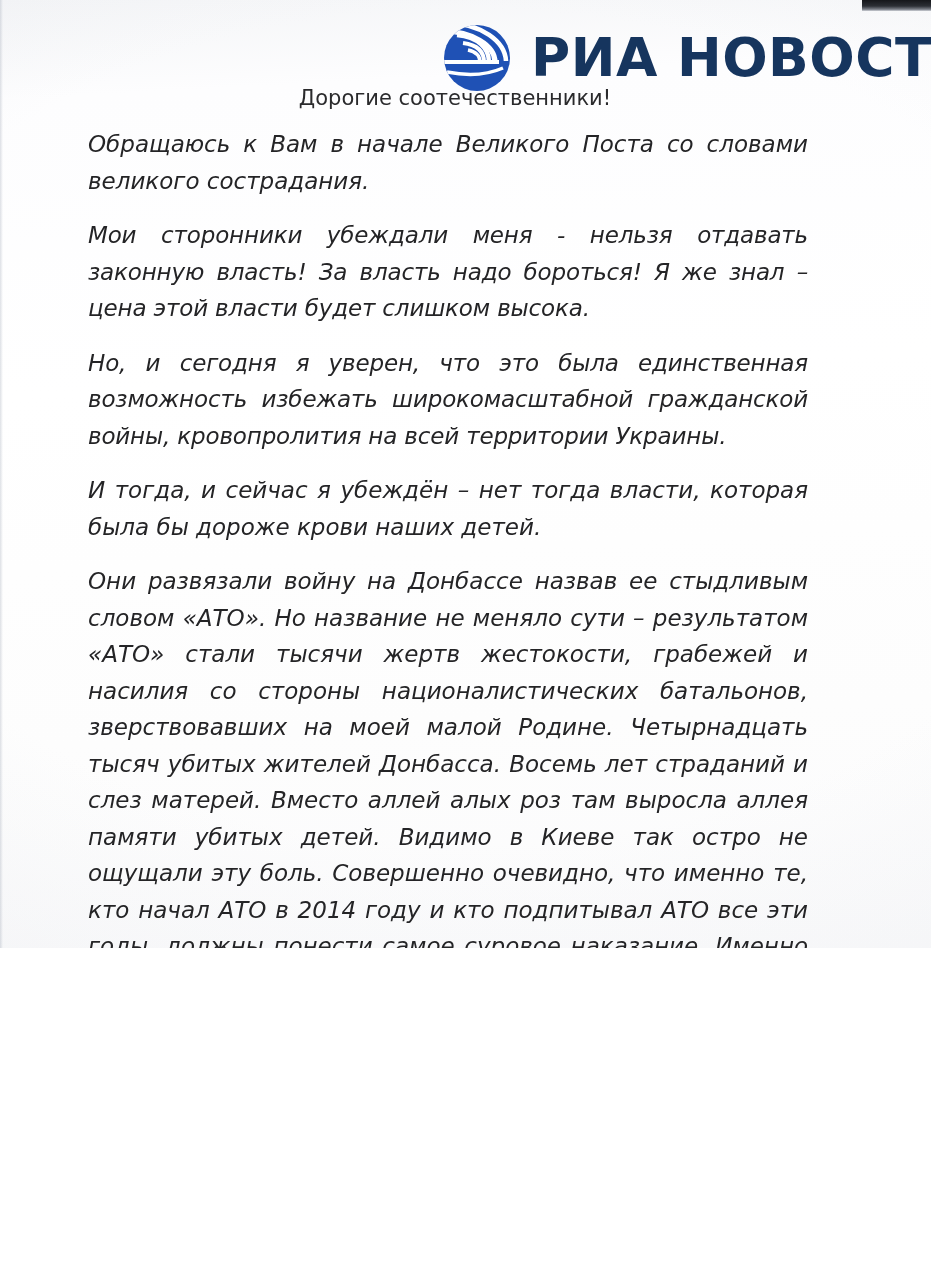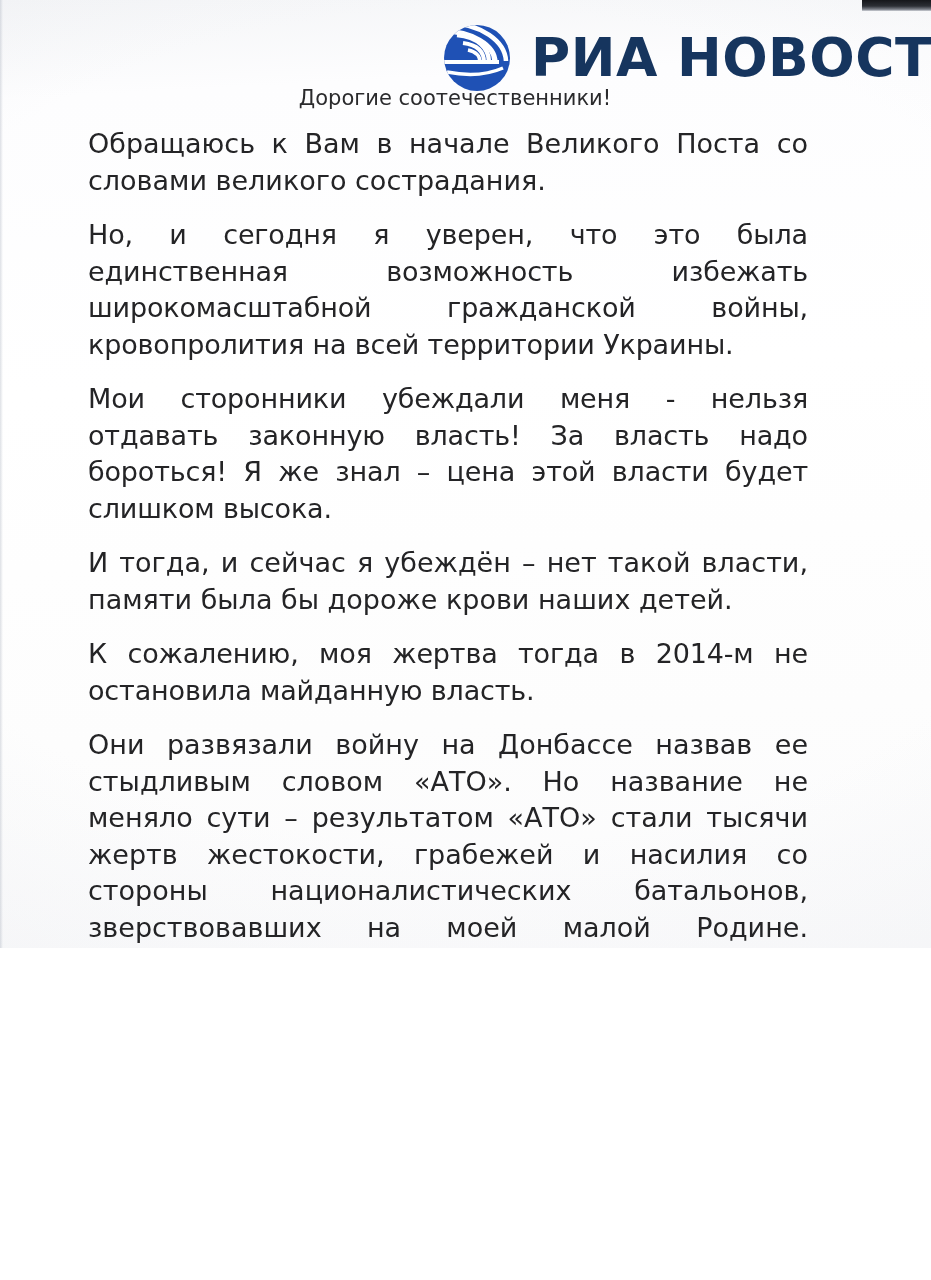--- a/index.html
+++ b/index.html
@@ -105,27 +105,28 @@
 
   #letter-body {
     position: absolute;
     left: 88px;
     top: 126px;
     width: 734px;
   }
 
   .para {
     margin: 0 14px 18px 0;
-    font-size: 27px;
+    font-size: 23px;
     line-height: 36.5px;
     color: #242426;
     text-align: justify;
     text-justify: inter-word;
     -webkit-hyphens: none;
     hyphens: none;
+    font-style: italic;
   }
   .para:last-child {
     margin-bottom: 0;
   }
   .para.tight {
     letter-spacing: -0.15px;
   }
 </style>
 </head>
 <body>
@@ -133,24 +134,23 @@
 <div id="page">
 
   <div id="paper-texture"></div>
 
   <div id="doc">
 
     <div id="letter-heading">Дорогие соотечественники!</div>
 
     <div id="letter-body">
       <p class="para">Обращаюсь к Вам в начале Великого Поста со словами великого сострадания.</p>
+      <p class="para tight">Мои сторонники убеждали меня - нельзя отдавать законную власть! За власть надо бороться! Я же знал – цена этой власти будет слишком высока.</p>
       <p class="para tight">Но, и сегодня я уверен, что это была единственная возможность избежать широкомасштабной гражданской войны, кровопролития на всей территории Украины.</p>
-      <p class="para tight">Мои сторонники убеждали меня - нельзя отдавать законную власть! За власть надо бороться! Я же знал – цена этой власти будет слишком высока.</p>
-      <p class="para">И тогда, и сейчас я убеждён – нет такой власти, памяти была бы дороже крови наших детей.</p>
-      <p class="para tight">К сожалению, моя жертва тогда в 2014-м не остановила майданную власть.</p>
+      <p class="para">И тогда, и сейчас я убеждён – нет тогда власти, которая была бы дороже крови наших детей.</p>
       <p class="para">Они развязали войну на Донбассе назвав ее стыдливым словом «АТО». Но название не меняло сути – результатом «АТО» стали тысячи жертв жестокости, грабежей и насилия со стороны националистических батальонов, зверствовавших на моей малой Родине. Четырнадцать тысяч убитых жителей Донбасса. Восемь лет страданий и слез матерей. Вместо аллей алых роз там выросла аллея памяти убитых детей. Видимо в Киеве так остро не ощущали эту боль. Совершенно очевидно, что именно те, кто начал АТО в 2014 году и кто подпитывал АТО все эти годы, должны понести самое суровое наказание. Именно эти, как писал Тарас Шевченко, «правнуки погані».</p>
     </div>
 
   </div>
 
   <div id="paper-vignette"></div>
   <div id="scan-edge-left"></div>
 
   <div id="logo">
 

